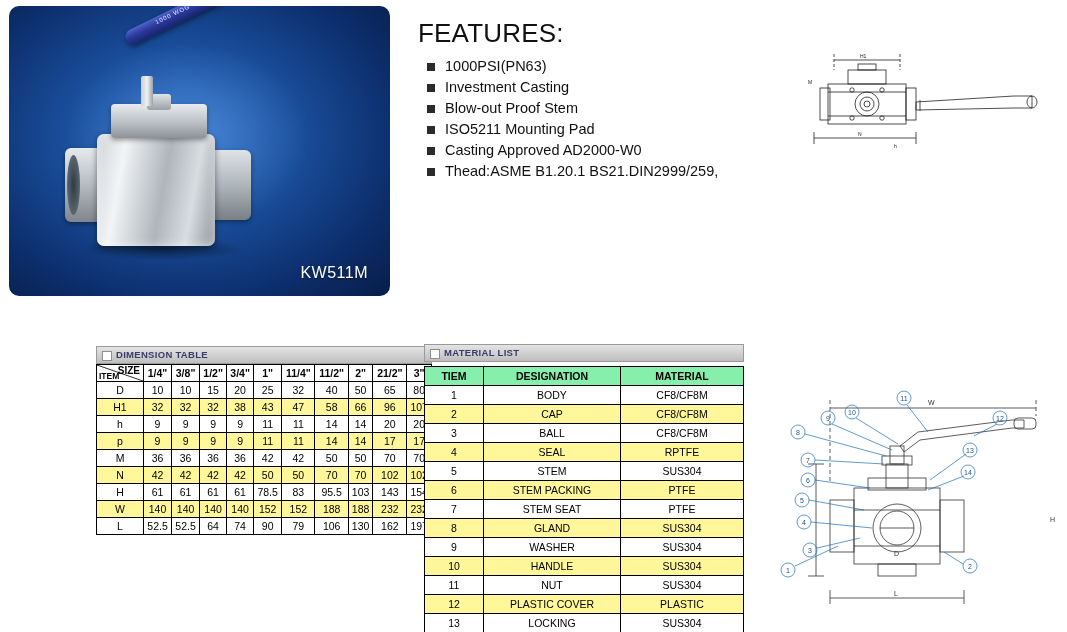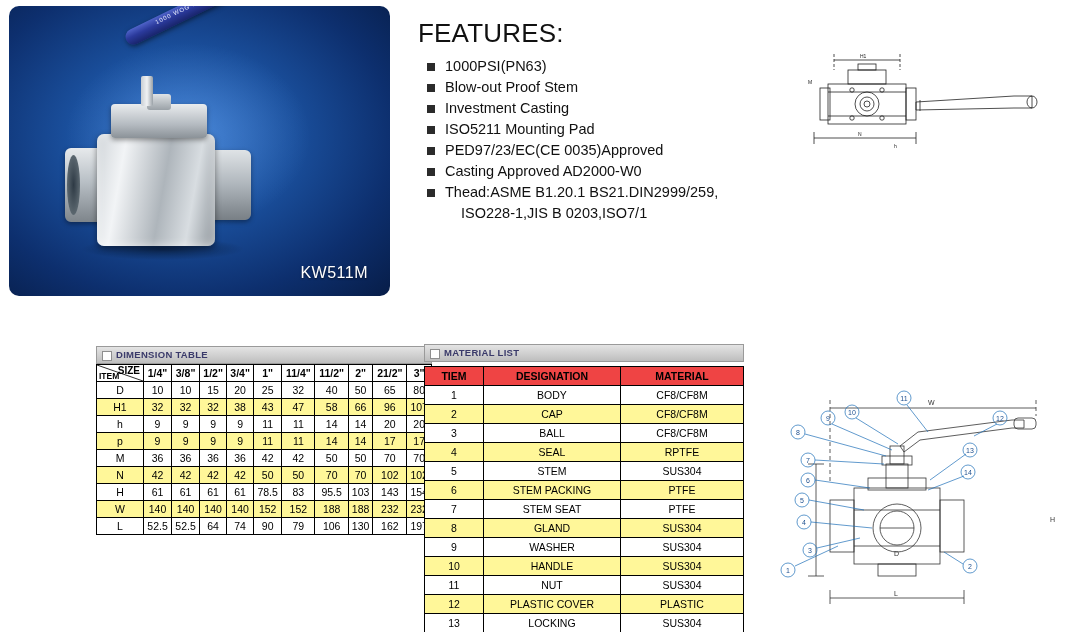--- a/index.html
+++ b/index.html
@@ -282,21 +282,21 @@
     top: 344px;
     width: 320px;
   }
   table.mat {
     border-collapse: collapse;
     width: 100%;
     margin-top: 4px;
   }
   table.mat th {
     border: 1px solid #000;
-    background: #ef4444;
+    background: #86efac;
     font-size: 10.5px;
     height: 16px;
     color: #000;
   }
   table.mat td {
     border: 1px solid #000;
     font-size: 10.5px;
     height: 16px;
     text-align: center;
     background: #fff;
@@ -335,27 +335,26 @@
         <span class="txt">1000 WOG  BALL VALVE</span>
       </div>
     </div>
     <div class="photo-label">KW511M</div>
   </div>
 
   <div id="features">
     <div class="title">FEATURES:</div>
     <ul class="feat-list">
       <li><span class="bullet"></span><span>1000PSI(PN63)</span></li>
+      <li><span class="bullet"></span><span>Investment Casting</span></li>
       <li><span class="bullet"></span><span>Blow-out Proof Stem</span></li>
-      <li><span class="bullet"></span><span>Investment Casting</span></li>
       <li><span class="bullet"></span><span>ISO5211 Mounting Pad</span></li>
-      <li><span class="bullet"></span><span>PED97/23/EC(CE 0035)Approved</span></li>
+      <li><span class="bullet"></span></li>
       <li><span class="bullet"></span><span>Casting Approved AD2000-W0</span></li>
       <li><span class="bullet"></span><span>Thead:ASME B1.20.1  BS21.DIN2999/259,</span></li>
-      <li class="cont-line"><span>ISO228-1,JIS B 0203,ISO7/1</span></li>
     </ul>
   </div>
 
   <svg id="top-drawing" viewBox="0 0 255 120">
     <g stroke="#222" fill="none" stroke-width="0.8">
 
       <rect x="28" y="44" width="78" height="40"></rect>
       <rect x="20" y="48" width="10" height="32"></rect>
       <rect x="106" y="48" width="10" height="32"></rect>
       <line x1="28" y1="52" x2="106" y2="52"></line>

